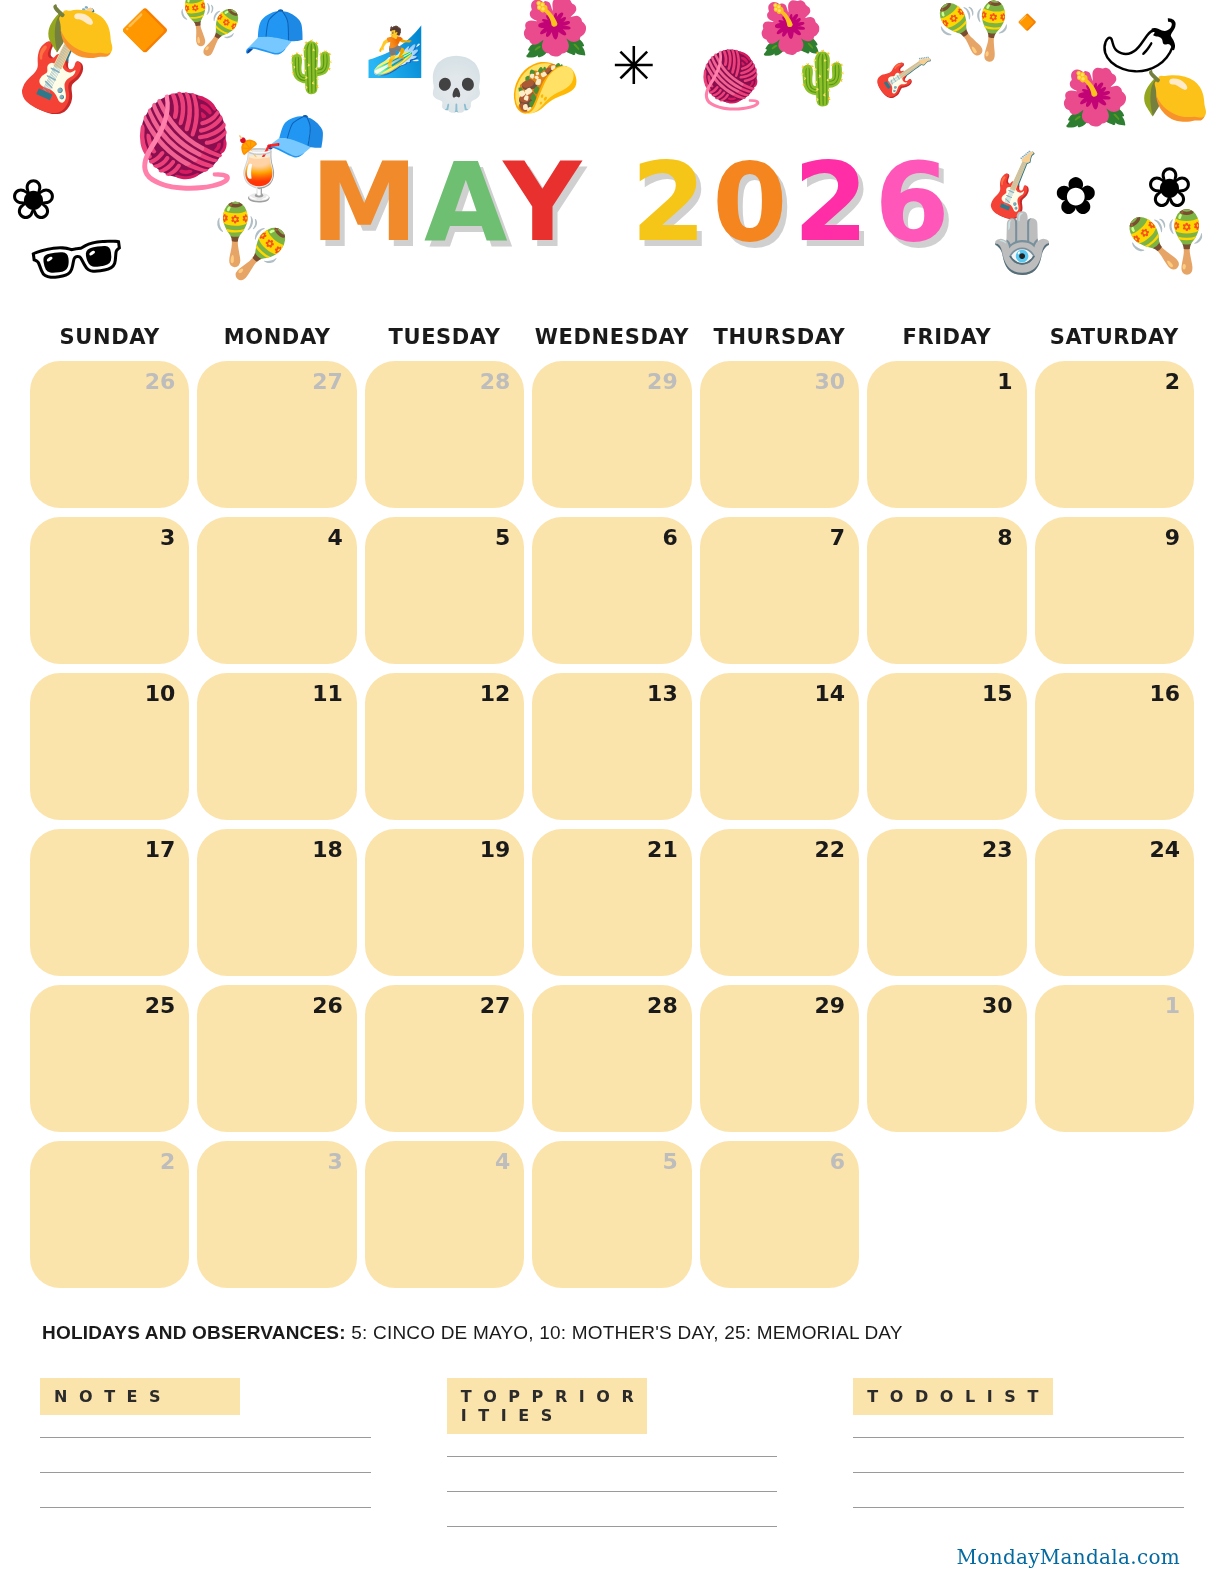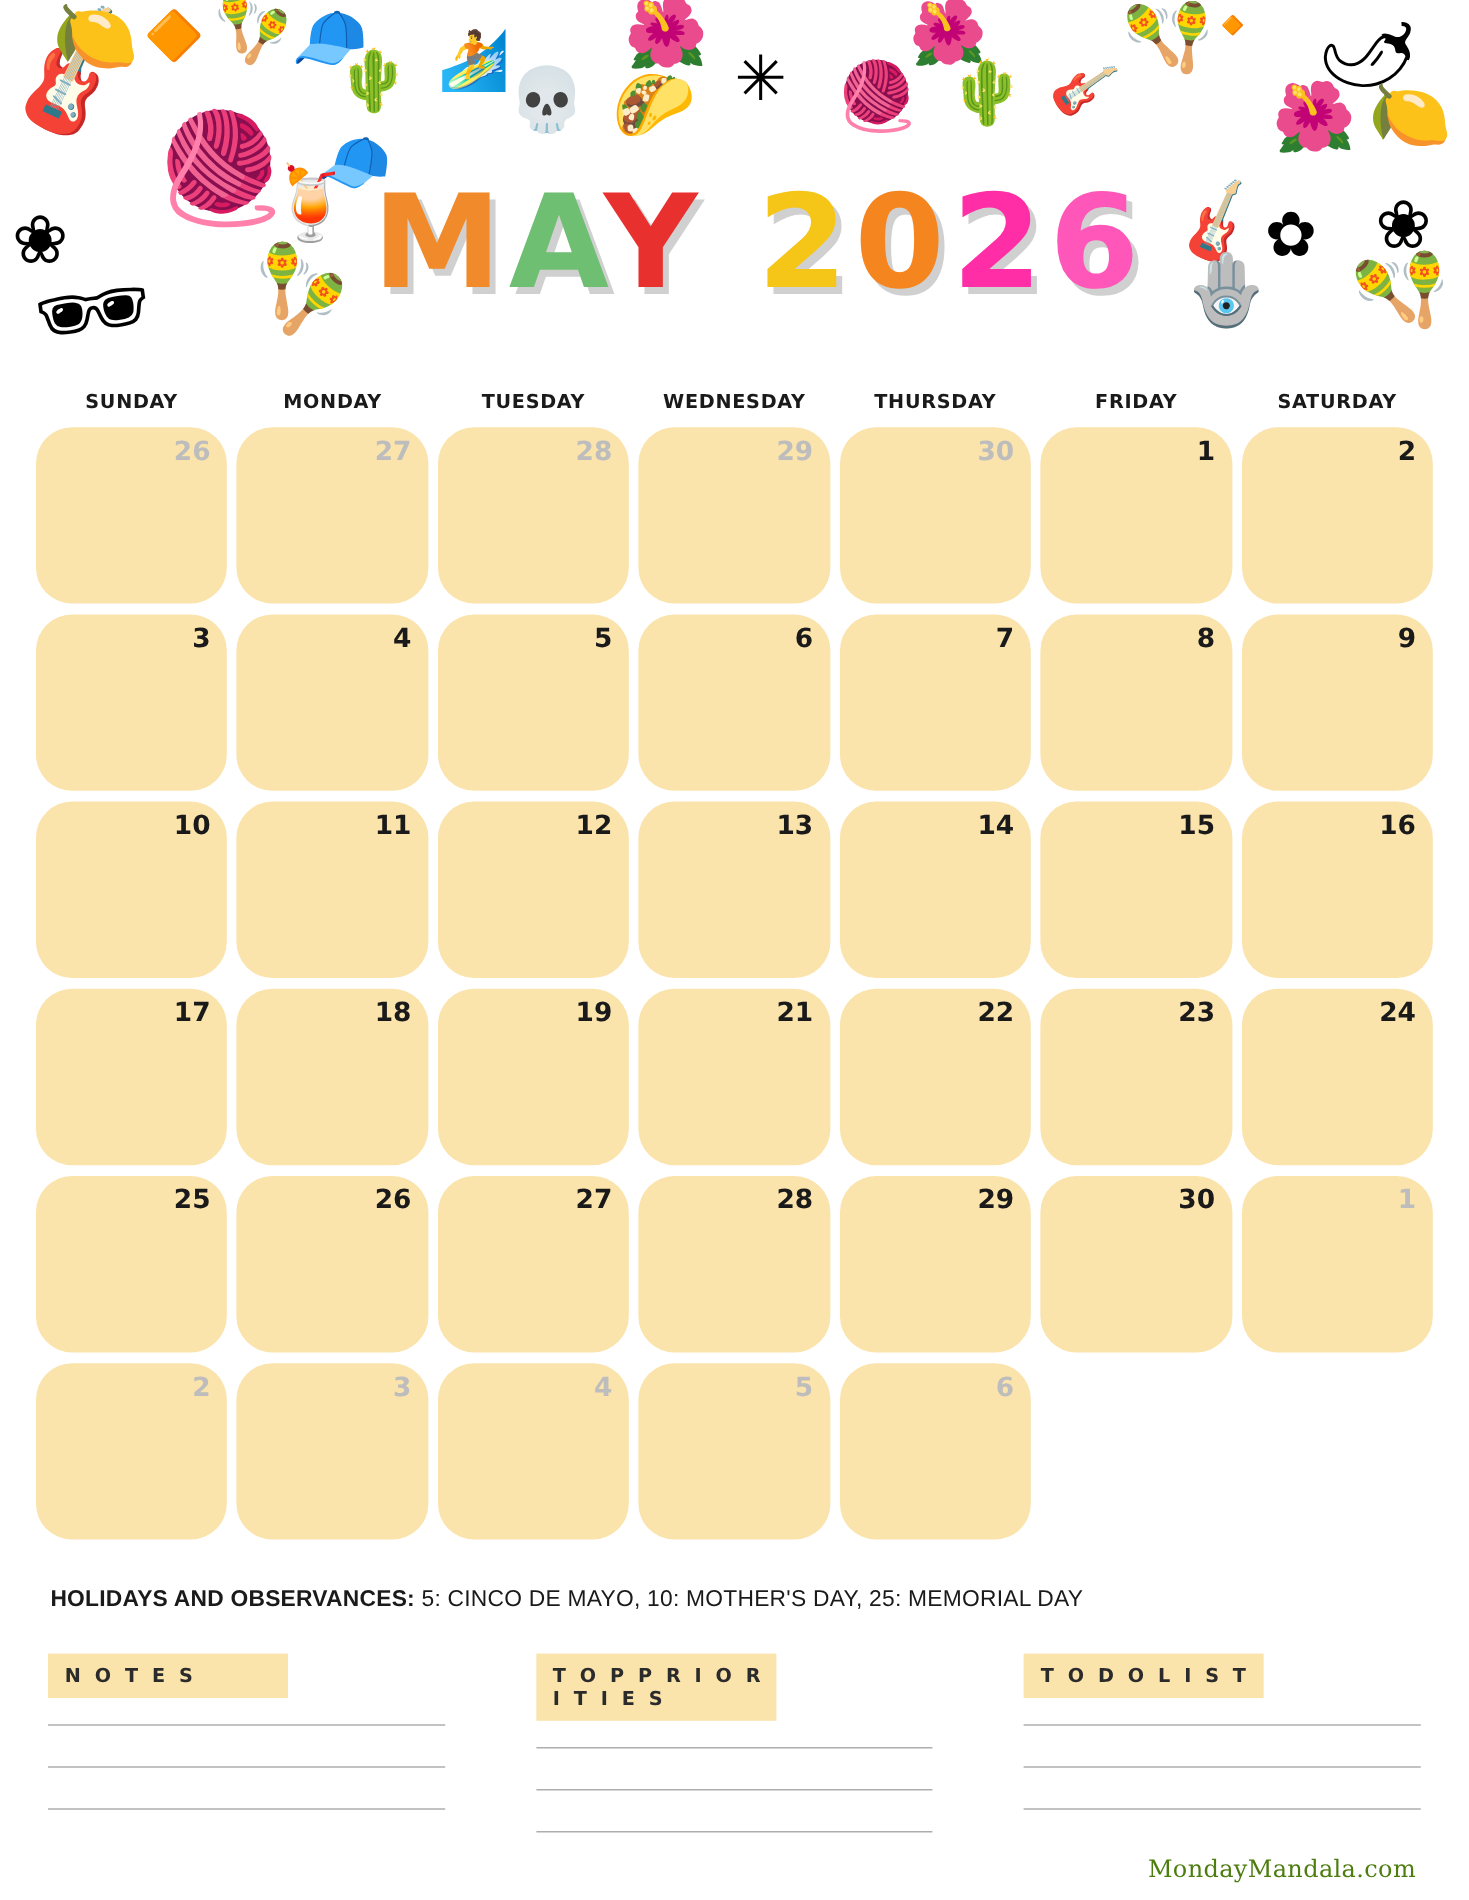--- a/index.html
+++ b/index.html
@@ -57,21 +57,21 @@
   .dow-row {
     display: grid;
     grid-template-columns: repeat(7, 1fr);
     column-gap: 8px;
     margin-bottom: 8px;
   }
   .dow {
     text-align: center;
     font-family: "DejaVu Sans", sans-serif;
     font-weight: bold;
-    font-size: 16px;
+    font-size: 21px;
     letter-spacing: 0.6px;
     color: #1a1a1a;
     padding-bottom: 4px;
   }
   .grid {
     display: grid;
     grid-template-columns: repeat(7, 1fr);
     grid-auto-rows: 147px;
     column-gap: 8px;
     row-gap: 9px;
@@ -139,21 +139,21 @@
     background: #9a9a9a;
     margin-bottom: 34px;
   }
 
   .footer {
     position: absolute;
     right: 44px;
     bottom: 14px;
     font-family: "DejaVu Serif", serif;
     font-size: 20px;
-    color: #4d7c0f;
+    color: #0369a1;
     letter-spacing: 0.3px;
   }
 </style>
 </head>
 <body>
 
 <div class="header-band">
   <div id="deco-layer">
       <span class="deco" style="left: 8px; top: 20px; font-size: 86px; transform: rotate(-18deg);">🎸</span>
       <span class="deco" style="left: 44px; top: 2px; font-size: 58px; transform: rotate(0deg);">🍋</span>

